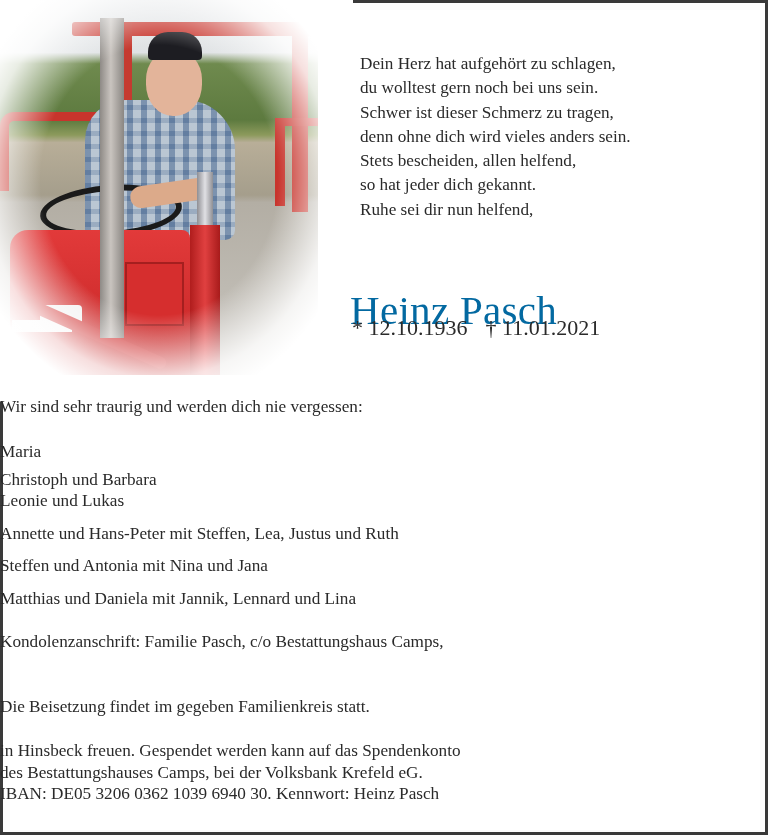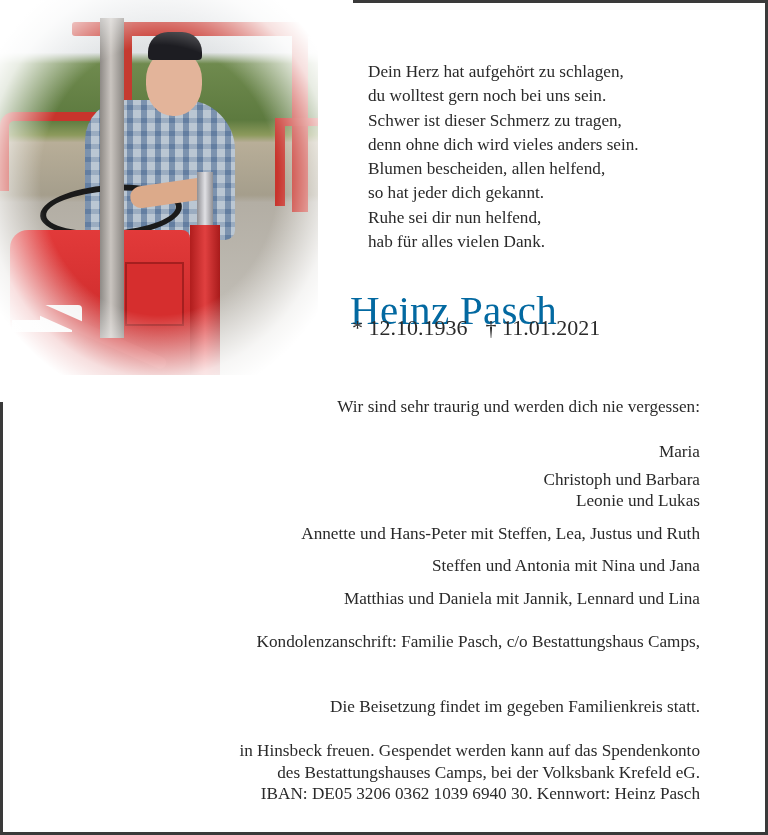--- a/index.html
+++ b/index.html
@@ -164,21 +164,21 @@
       width: 60px; height: 12px;
       background: #f5f5f5;
     }
 
     
     .poem {
       position: absolute;
       left: 352px; top: 44px;
       font-size: 17.2px;
       line-height: 24.3px;
-      margin: 16px;
+      margin: 8px;
       padding: 0;
       list-style: none;
     }
     .poem li { white-space: nowrap; }
 
     .deceased-name {
       position: absolute;
       left: 350px; top: 284px;
       margin: 0;
       font-weight: normal;
@@ -193,21 +193,21 @@
       font-size: 22px;
       line-height: 24px;
       white-space: nowrap;
     }
     .dates .sep { display: inline-block; width: 18px; }
 
     
     .body-block {
       position: absolute;
       left: 0; width: 700px;
-      text-align: right;
+      text-align: left;
       font-size: 17.2px;
       line-height: 22px;
     }
     .body-block p { margin: 0; }
     .intro { top: 396px; }
     .fam-maria { top: 441px; }
     .fam-christoph { top: 469px; line-height: 21px; }
     .fam-annette { top: 523px; }
     .fam-stephan { top: 555px; }
     .fam-matthias { top: 588px; }
@@ -243,24 +243,23 @@
   <div class="hydraulic-rod"></div>
   <div class="hydraulic"></div>
   <div class="fade"></div>
 </div>
 
 <ul class="poem">
   <li>Dein Herz hat aufgehört zu schlagen,</li>
   <li>du wolltest gern noch bei uns sein.</li>
   <li>Schwer ist dieser Schmerz zu tragen,</li>
   <li>denn ohne dich wird vieles anders sein.</li>
-  <li>Blumen bescheiden, allen helfend,</li>
+  <li>Stets bescheiden, allen helfend,</li>
   <li>so hat jeder dich gekannt.</li>
   <li>Ruhe sei dir nun helfend,</li>
-  <li>hab für alles vielen Dank.</li>
 </ul>
 
 <h1 class="deceased-name">Heinz Pasch</h1>
 
 <div class="dates">
   <span>* 12.10.1936</span><span class="sep"></span><span>† 11.01.2021</span>
 </div>
 
 <div class="body-block intro">
   <p>Wir sind sehr traurig und werden dich nie vergessen:</p>

